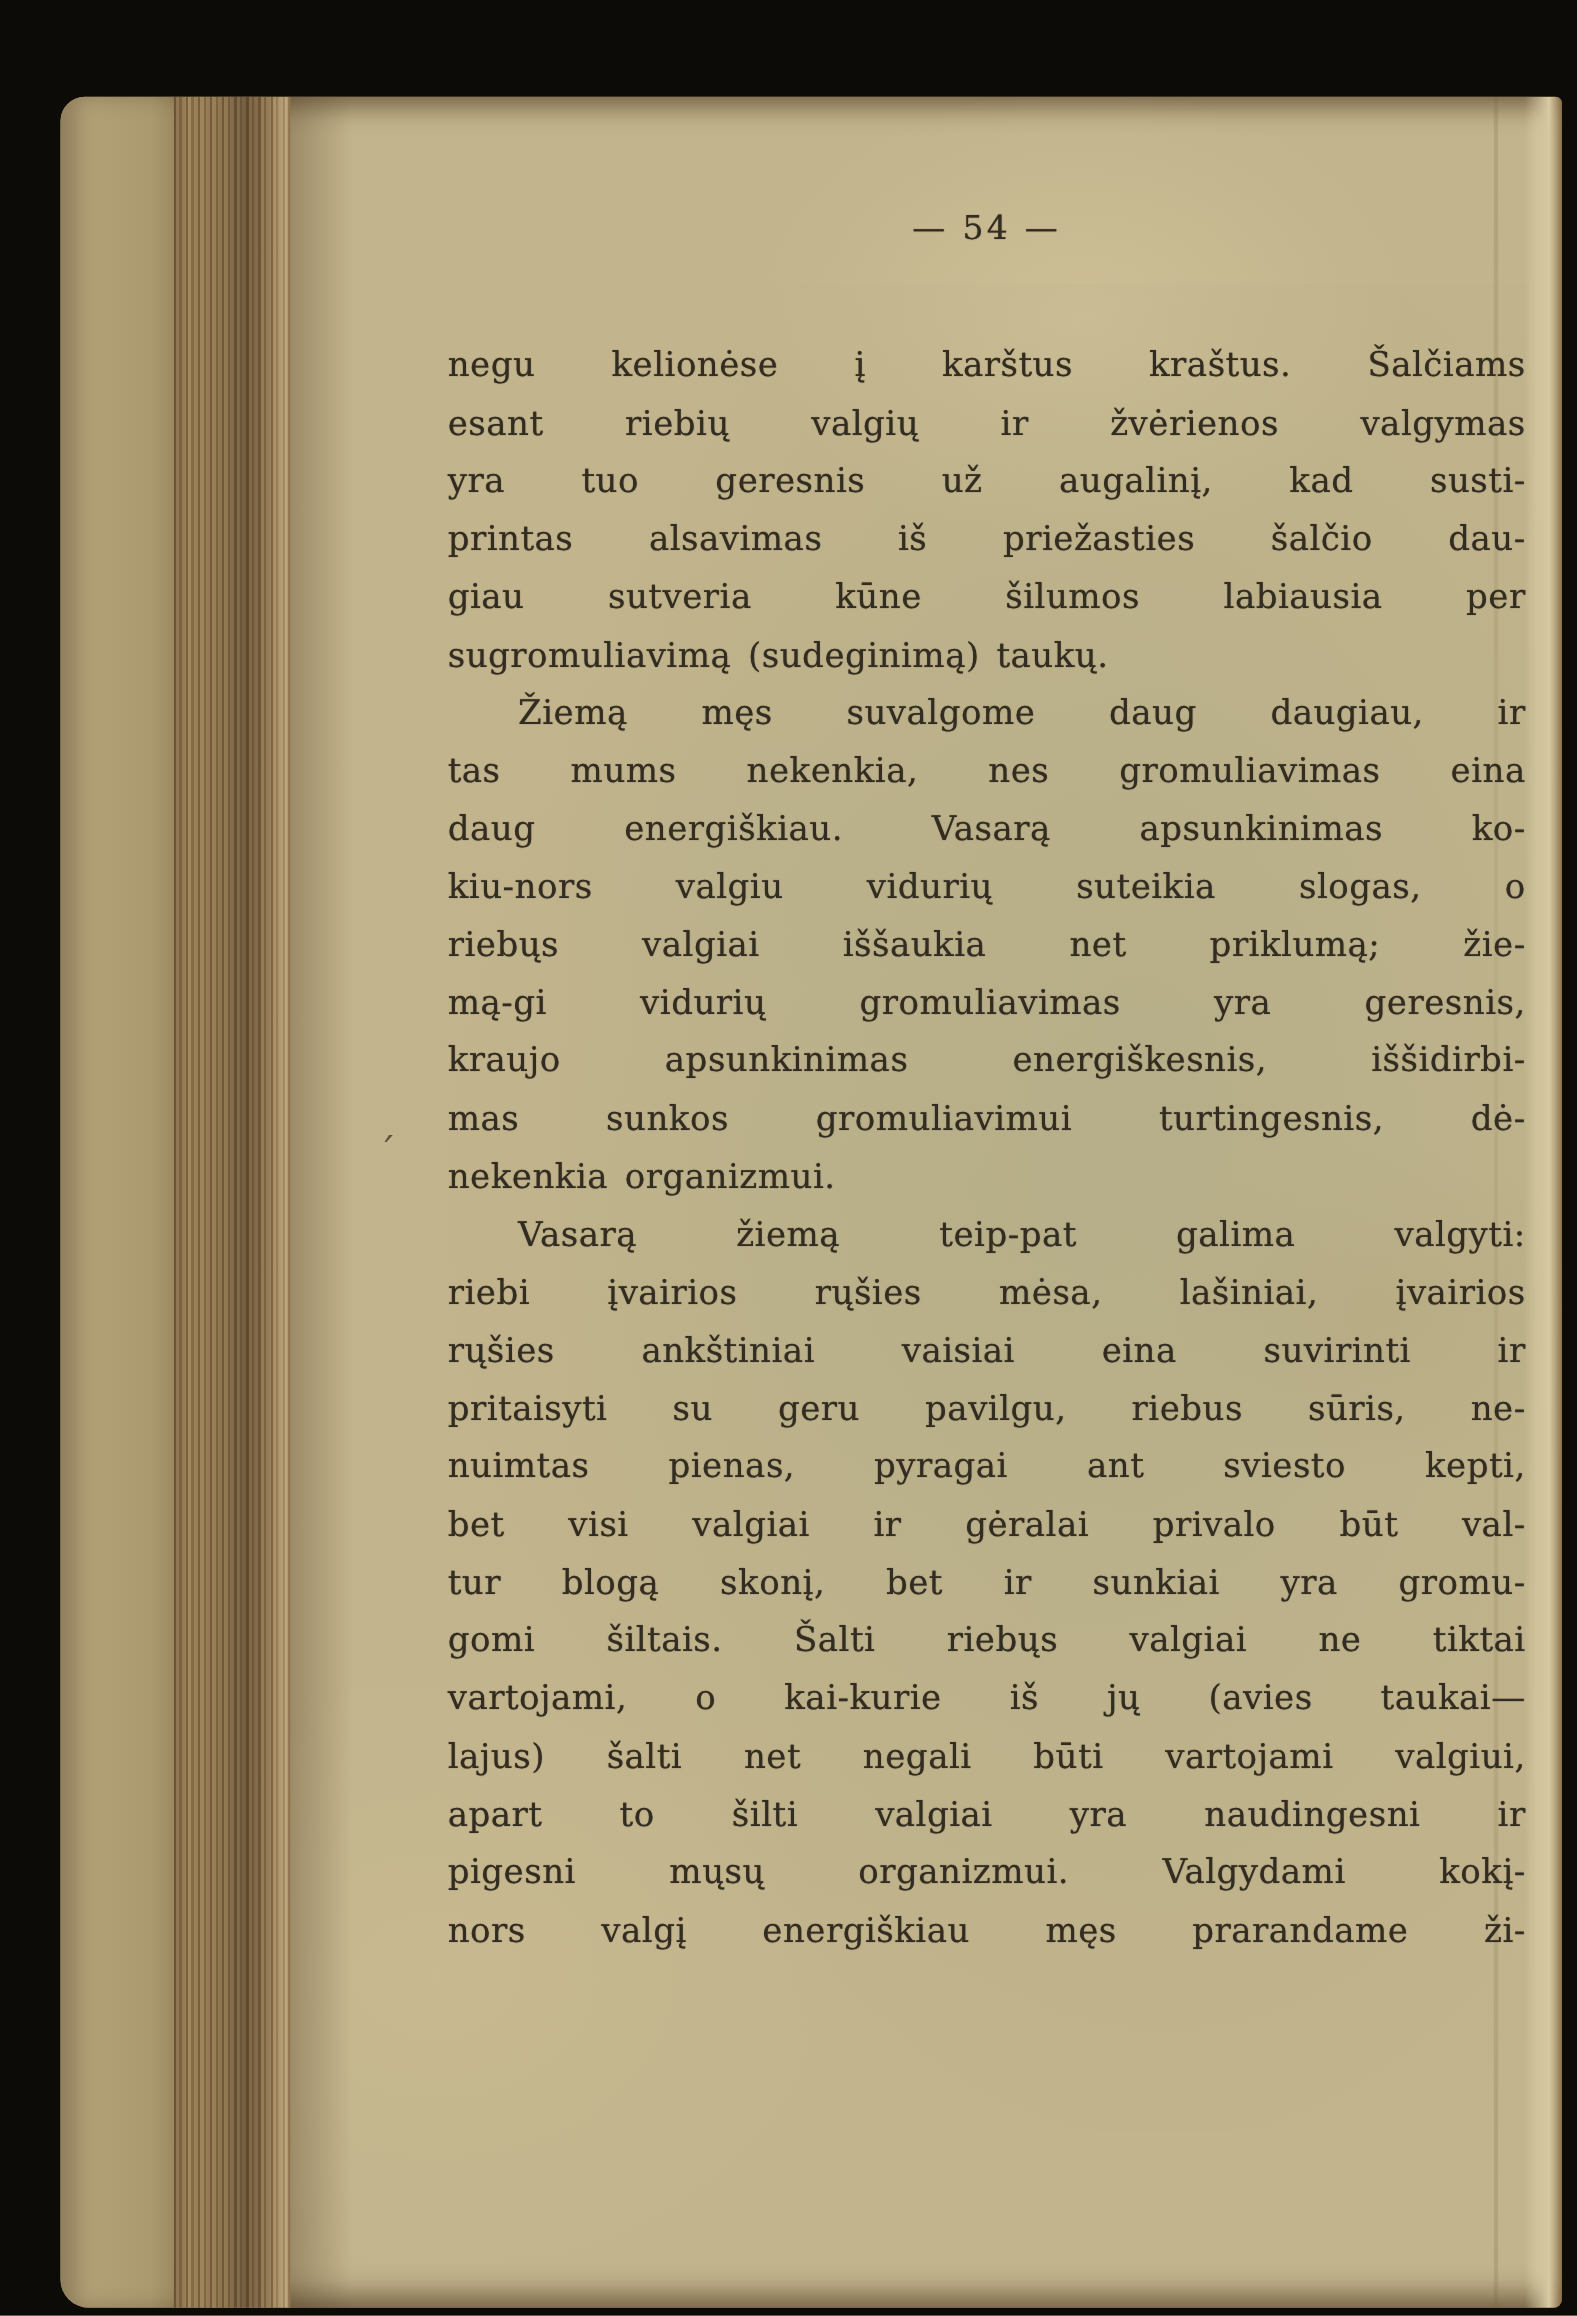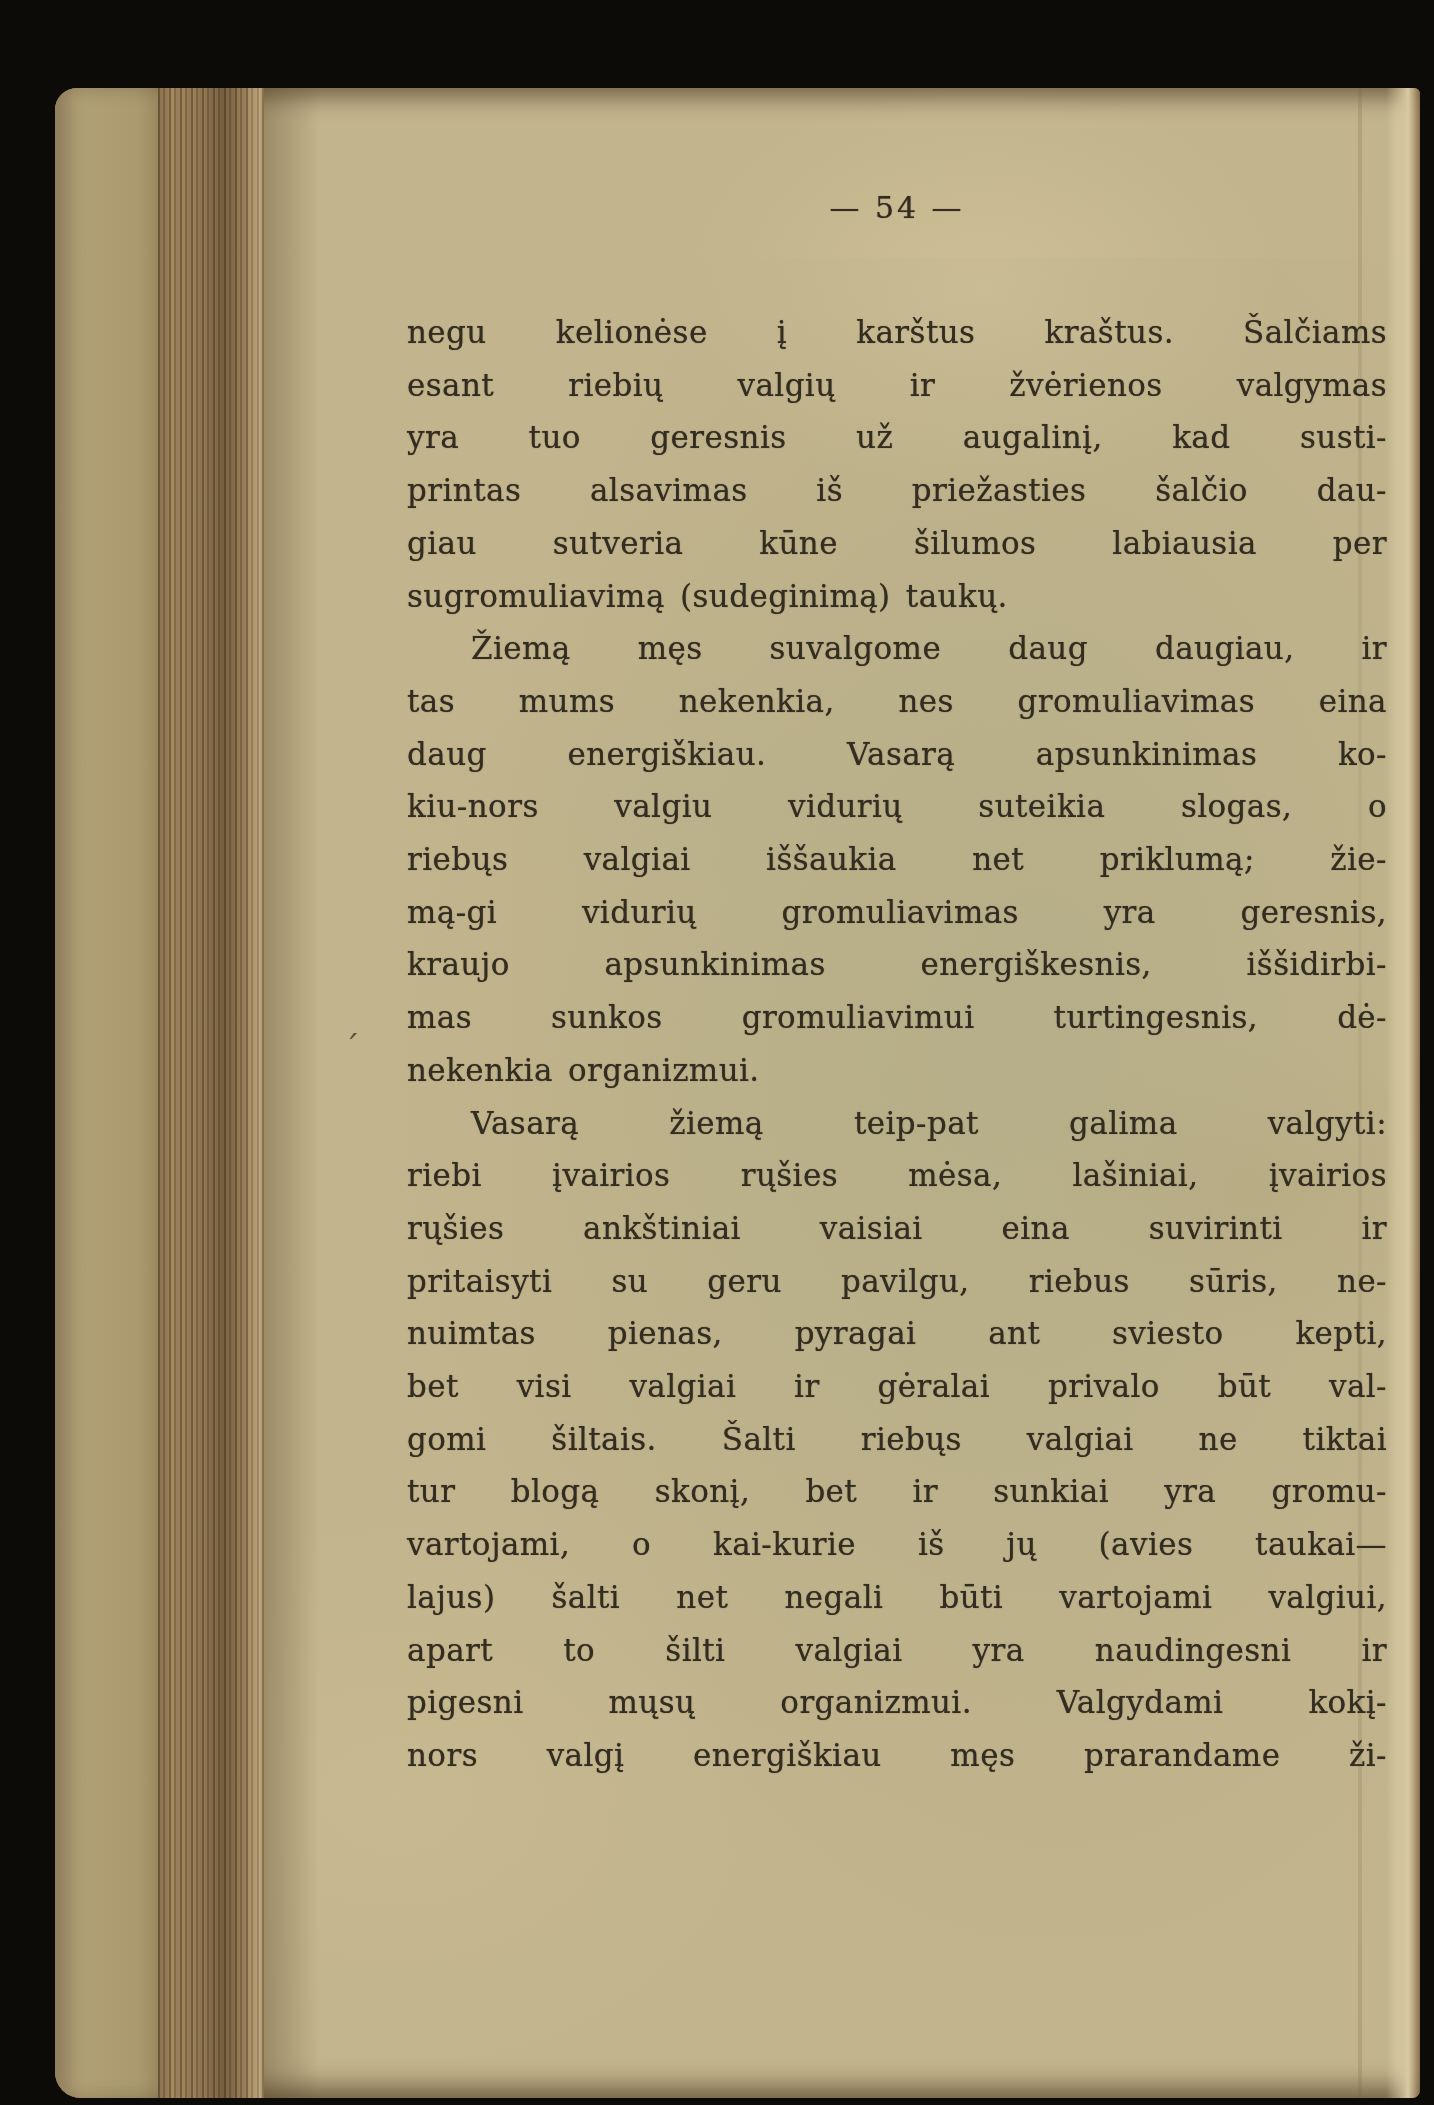--- a/index.html
+++ b/index.html
@@ -183,22 +183,22 @@
         <div class="line">mą-gi vidurių gromuliavimas yra geresnis,</div>
         <div class="line">kraujo apsunkinimas energiškesnis, iššidirbi-</div>
         <div class="line">mas sunkos gromuliavimui turtingesnis, dė-</div>
         <div class="line flush">nekenkia organizmui.</div>
         <div class="line indent">Vasarą žiemą teip-pat galima valgyti:</div>
         <div class="line">riebi įvairios rųšies mėsa, lašiniai, įvairios</div>
         <div class="line">rųšies ankštiniai vaisiai eina suvirinti ir</div>
         <div class="line">pritaisyti su geru pavilgu, riebus sūris, ne-</div>
         <div class="line">nuimtas pienas, pyragai ant sviesto kepti,</div>
         <div class="line">bet visi valgiai ir gėralai privalo būt val-</div>
+        <div class="line">tur blogą skonį, bet ir sunkiai yra gromu-</div>
         <div class="line">gomi šiltais. Šalti riebųs valgiai ne tiktai</div>
-        <div class="line">tur blogą skonį, bet ir sunkiai yra gromu-</div>
         <div class="line">vartojami, o kai-kurie iš jų (avies taukai—</div>
         <div class="line">lajus) šalti net negali būti vartojami valgiui,</div>
         <div class="line">apart to šilti valgiai yra naudingesni ir</div>
         <div class="line">pigesni mųsų organizmui. Valgydami kokį-</div>
         <div class="line">nors valgį energiškiau męs prarandame ži-</div>
       </div>
   </div>
 </div>
 
 </body></html>

